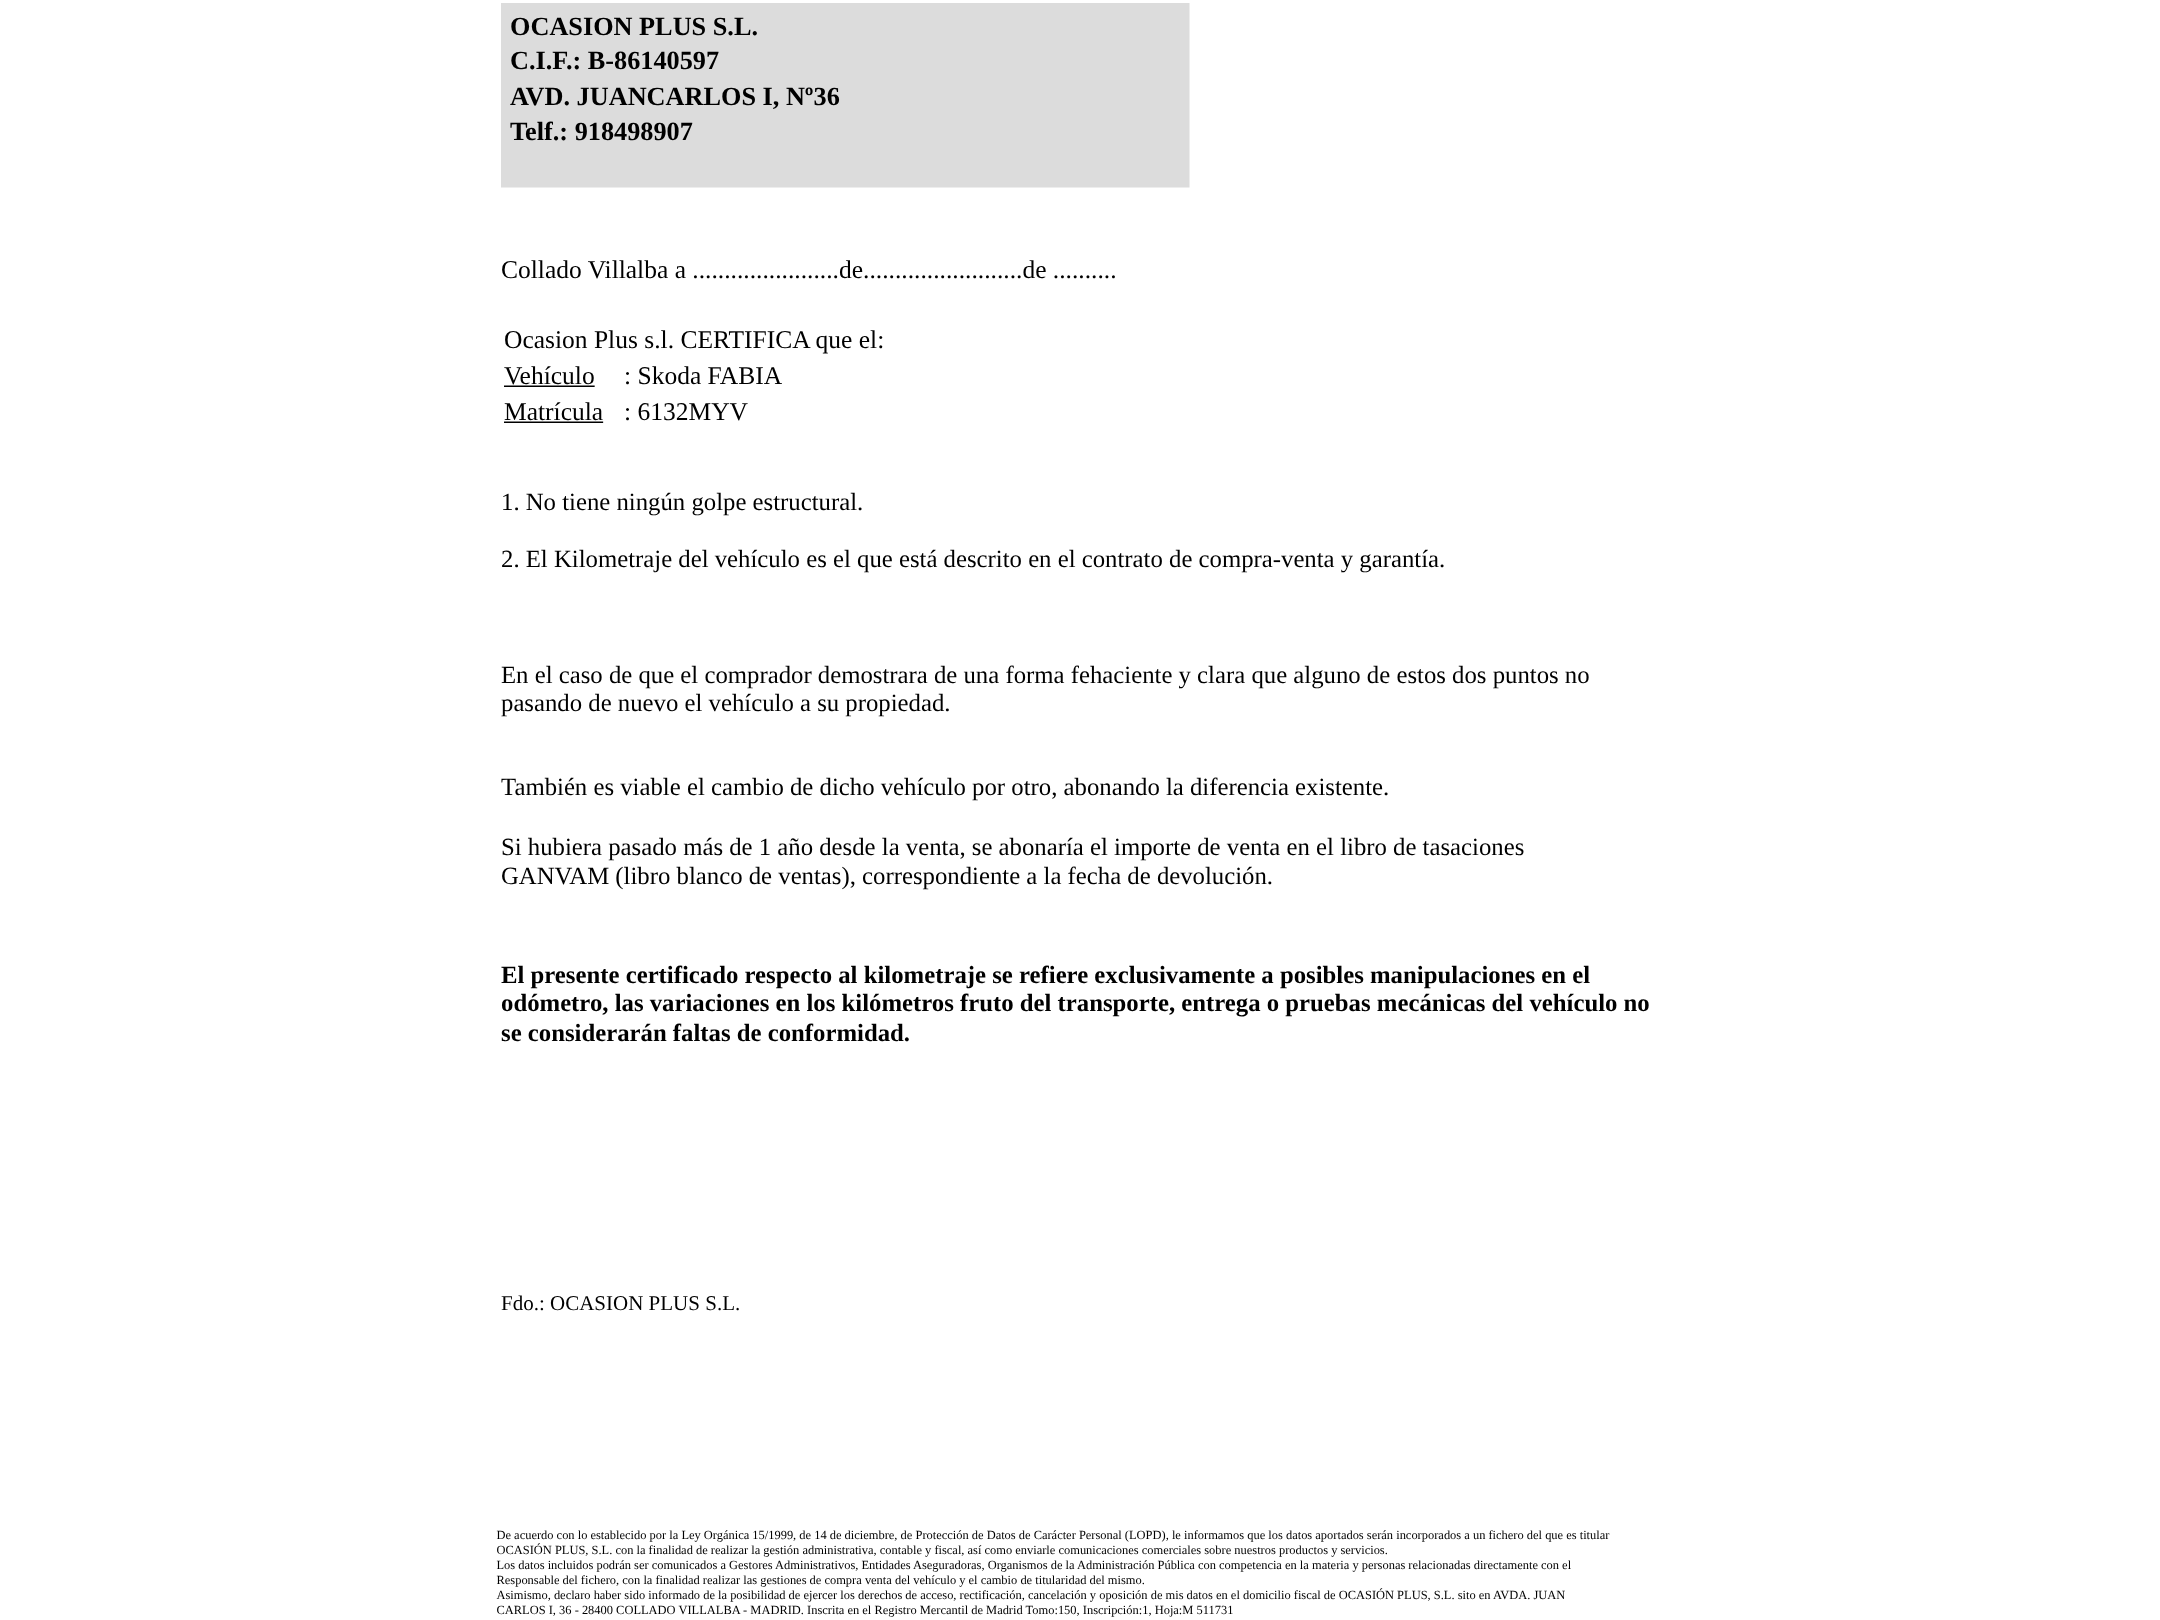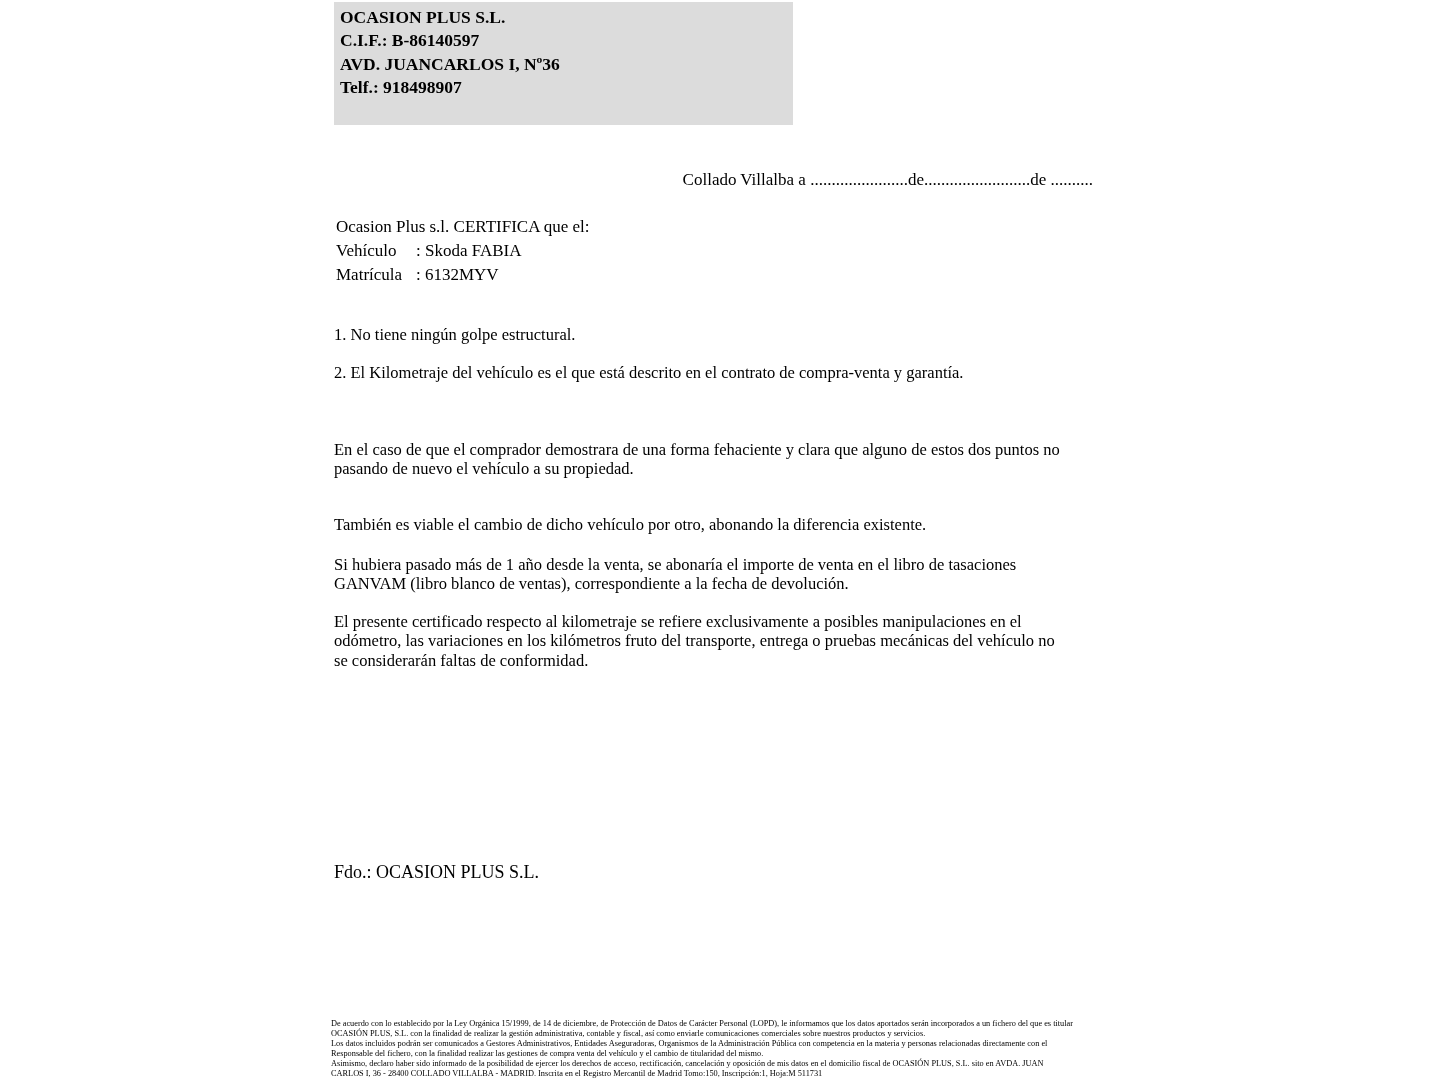--- a/index.html
+++ b/index.html
@@ -21,59 +21,59 @@
     background: #dcdcdc;
     font-size: 17.5px;
     font-weight: 700;
     line-height: 23.4px;
     white-space: nowrap;
   }
   .dateline {
     position: absolute;
     left: 334px; top: 170px;
     width: 759px;
-    text-align: right;
     font-size: 17px;
     white-space: nowrap;
   }
   .cert-block {
     position: absolute;
     left: 336px; top: 215px;
     font-size: 17px;
     line-height: 23.8px;
     white-space: nowrap;
   }
   .cert-label {
     display: inline-block;
     min-width: 80px;
+    text-decoration: underline;
   }
   .point {
     position: absolute;
     left: 334px;
     font-size: 16.5px;
     white-space: nowrap;
   }
   .point-1 { top: 325px; }
   .point-2 { top: 363px; }
   .para {
     position: absolute;
     left: 334px;
     width: 770px;
     font-size: 16.5px;
     line-height: 19.4px;
   }
   .para-1 { top: 440px; }
   .para-2 { top: 515px; }
   .para-3 { top: 555px; }
-  .para-4 { top: 612px; }
+  .para-4 { top: 640px; font-weight: bold; }
   .pline { white-space: nowrap; }
   .signature {
     position: absolute;
     left: 334px; top: 862px;
-    font-size: 18px;
+    font-size: 14px;
     white-space: nowrap;
   }
   .legal {
     position: absolute;
     left: 331px; top: 1019px;
     width: 790px;
     font-size: 8.3px;
     line-height: 9.95px;
   }
   .legal-line { white-space: nowrap; }

